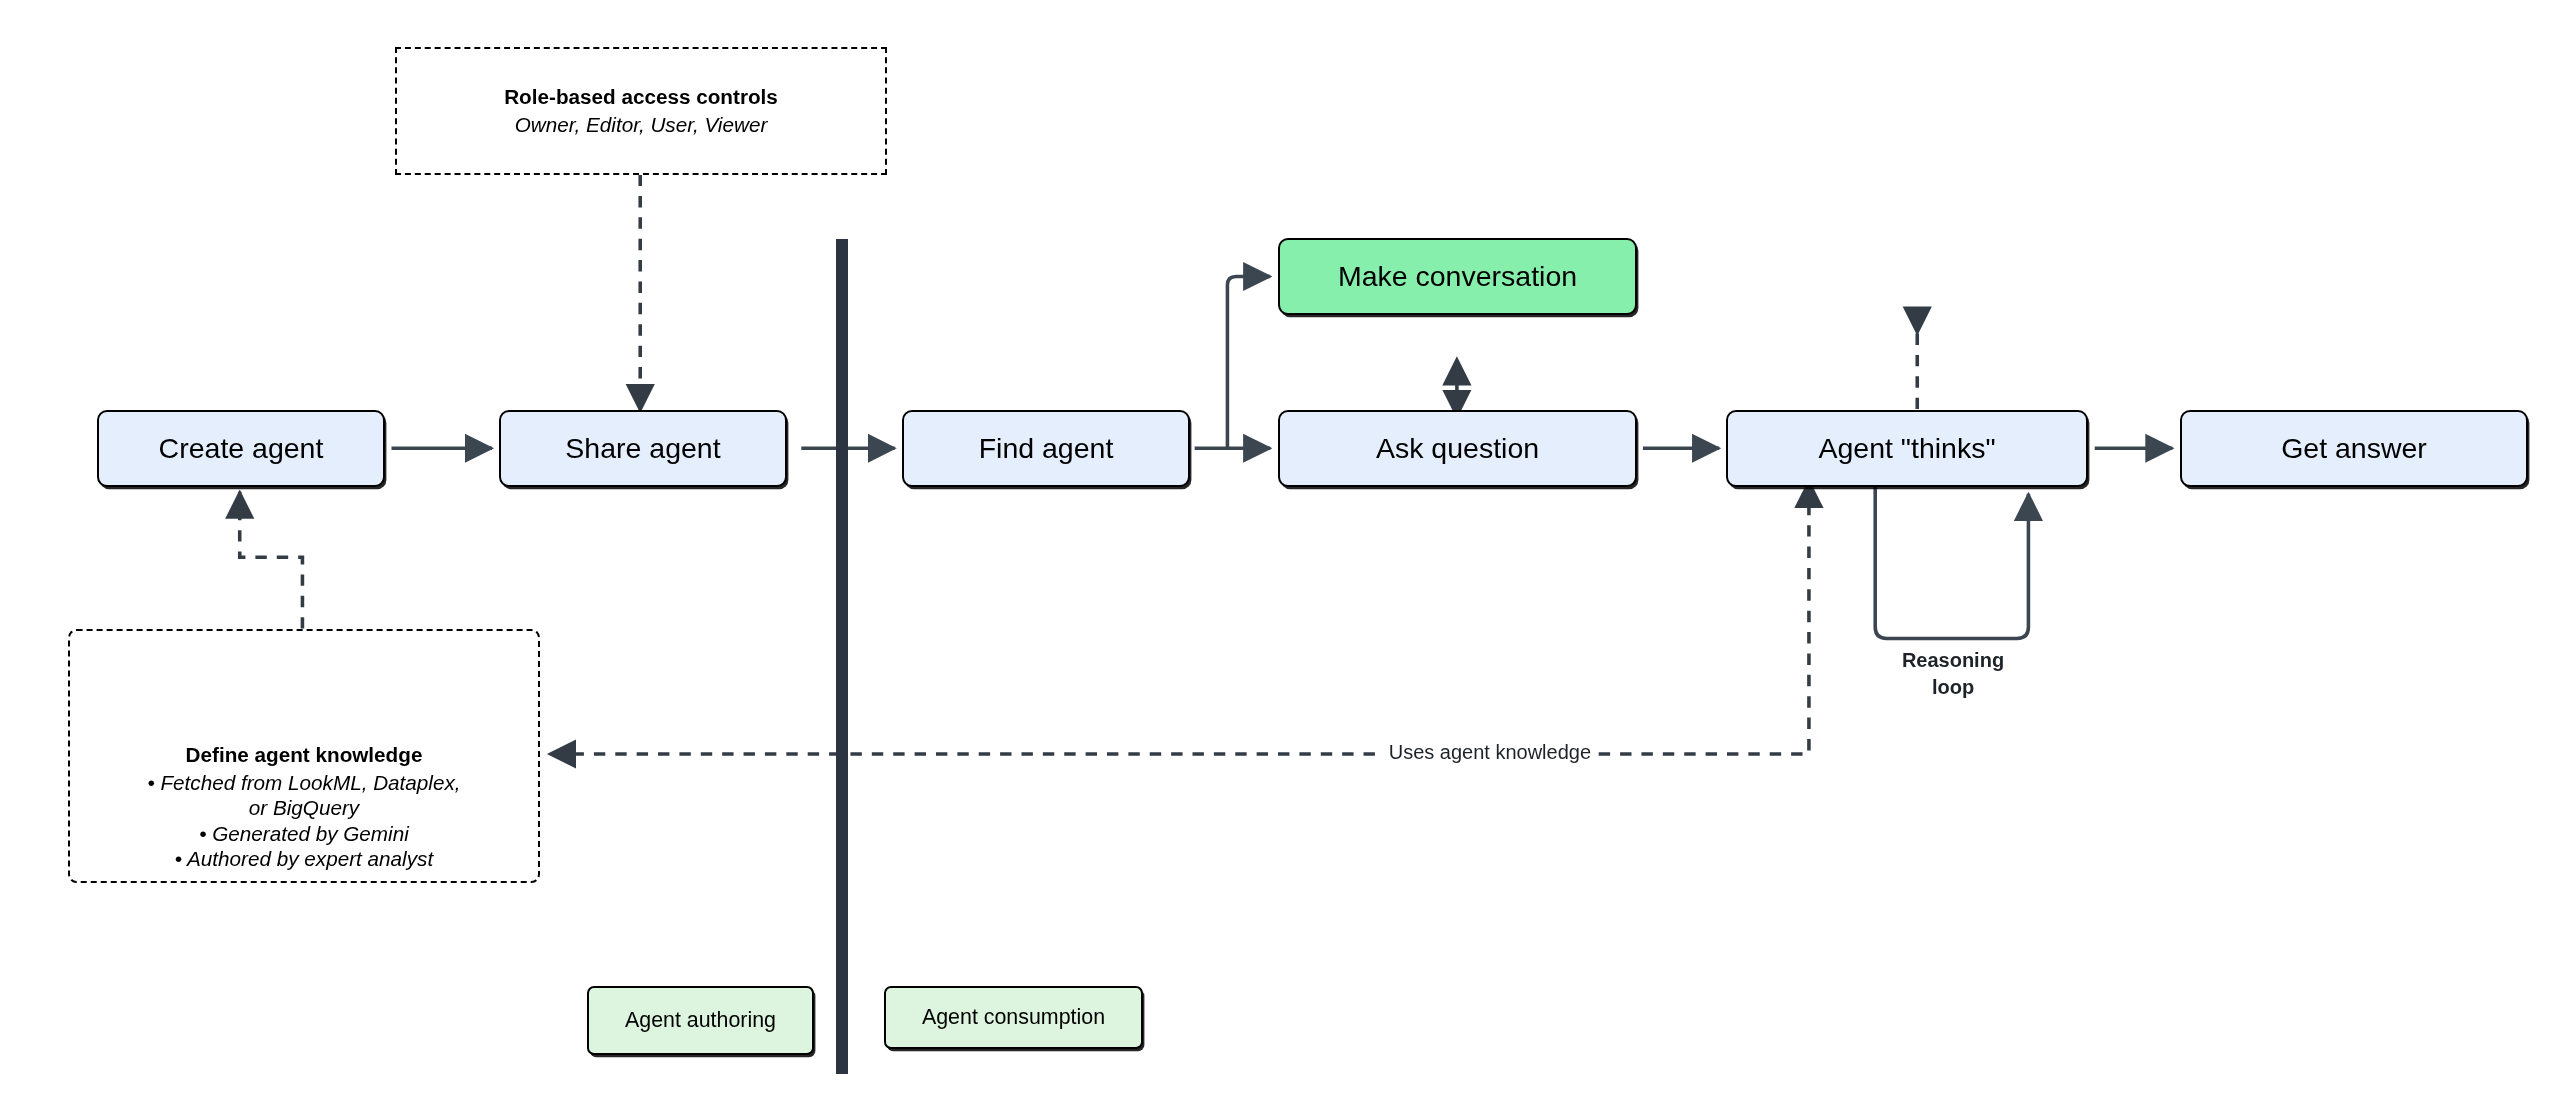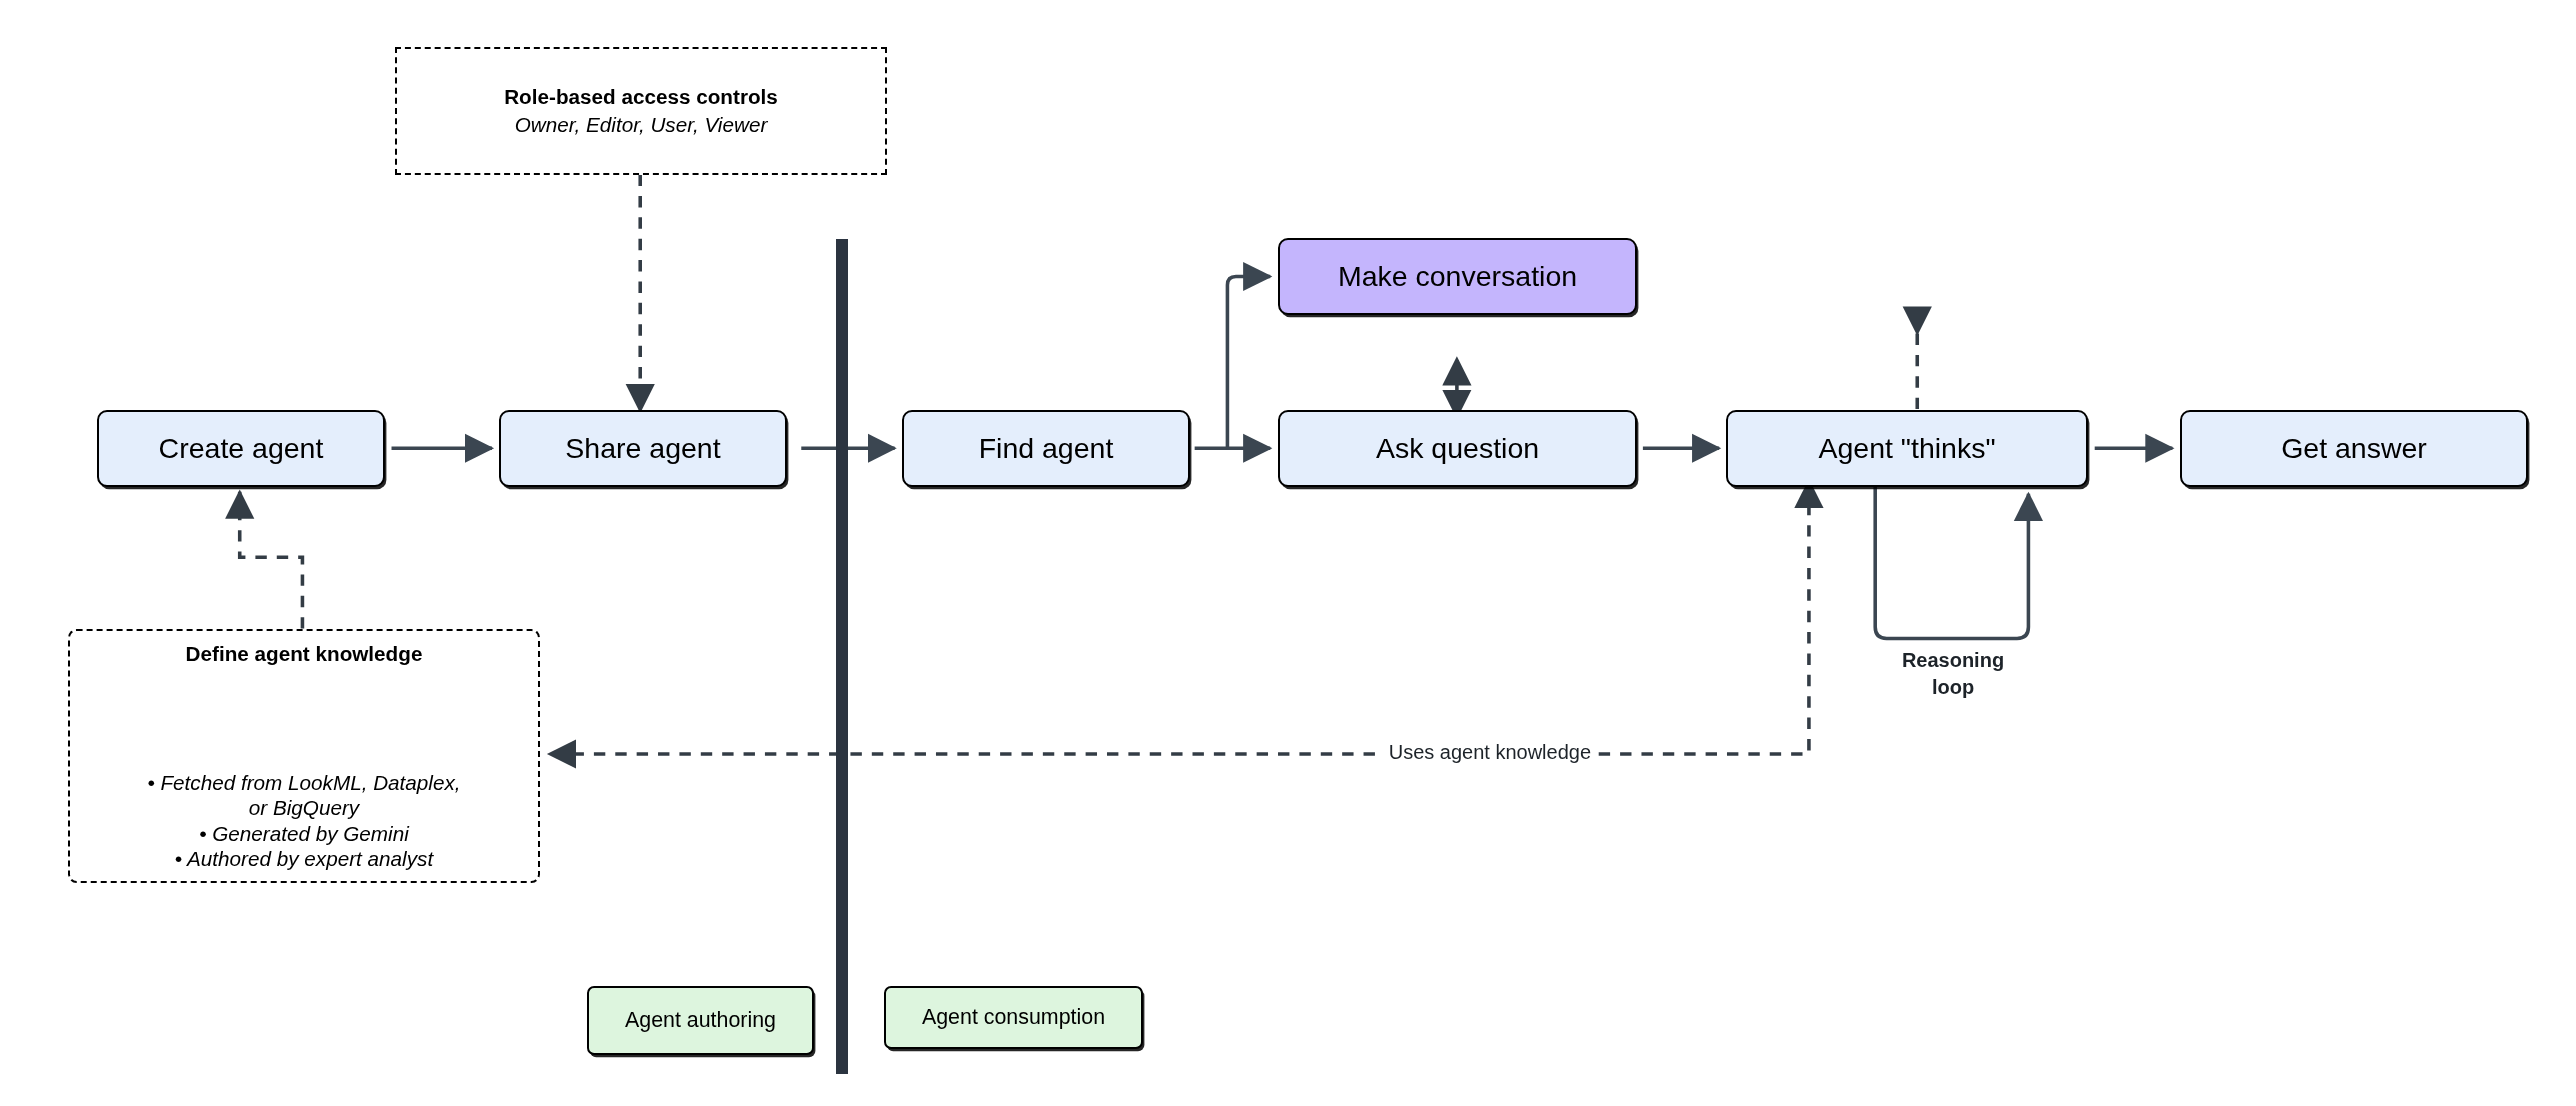--- a/index.html
+++ b/index.html
@@ -35,21 +35,21 @@
     border-radius: 10px;
     line-height: 1.22;
     color: #000000;
     z-index: 5;
   }
   .node.blue {
     background: #e4eefc;
     box-shadow: 2.1px 2.9px 0 -0.7px rgba(0,0,0,0.85);
   }
   .node.white {
-    background: #c4b5fd;
+    background: #86efac;
     box-shadow: 2.1px 2.9px 0 -0.7px rgba(0,0,0,0.85);
   }
   .node.green {
     background: #ddf5de;
     box-shadow: 2.1px 2.9px 0 -0.7px rgba(0,0,0,0.85);
   }
   .node.dashed {
     background: #ffffff;
     border: 2.9px dashed #000000;
     box-shadow: none;
@@ -179,21 +179,21 @@
   <div class="node white stepmain" style="left:1278px; top:238px; width:359px; height:77px;">
     <span class="node-label">Make conversation</span>
   </div>
 
 
   <div class="node dashed thin" style="left:395px; top:47px; width:492px; height:128px; ">
     <span class="note-title">Role-based access controls</span>
     <span class="note-sub">Owner, Editor, User, Viewer</span>
   </div>
 
-  <div class="node dashed" style="left:68px; top:629px; width:472px; height:254px; justify-content:space-between; border-radius:8.6px;">
+  <div class="node dashed" style="left:68px; top:629px; width:472px; height:254px; justify-content:flex-end; border-radius:8.6px;">
     <span class="note-title">Define agent knowledge</span>
     <span class="note-list">
       <span class="bullet-line">• Fetched from LookML, Dataplex,</span>
       <span class="bullet-line">or BigQuery</span>
       <span class="bullet-line">• Generated by Gemini</span>
       <span class="bullet-line">• Authored by expert analyst</span>
     </span>
   </div>
 
   <div class="wire-label" style="left:1383px; top:741px;">Uses agent knowledge</div>

